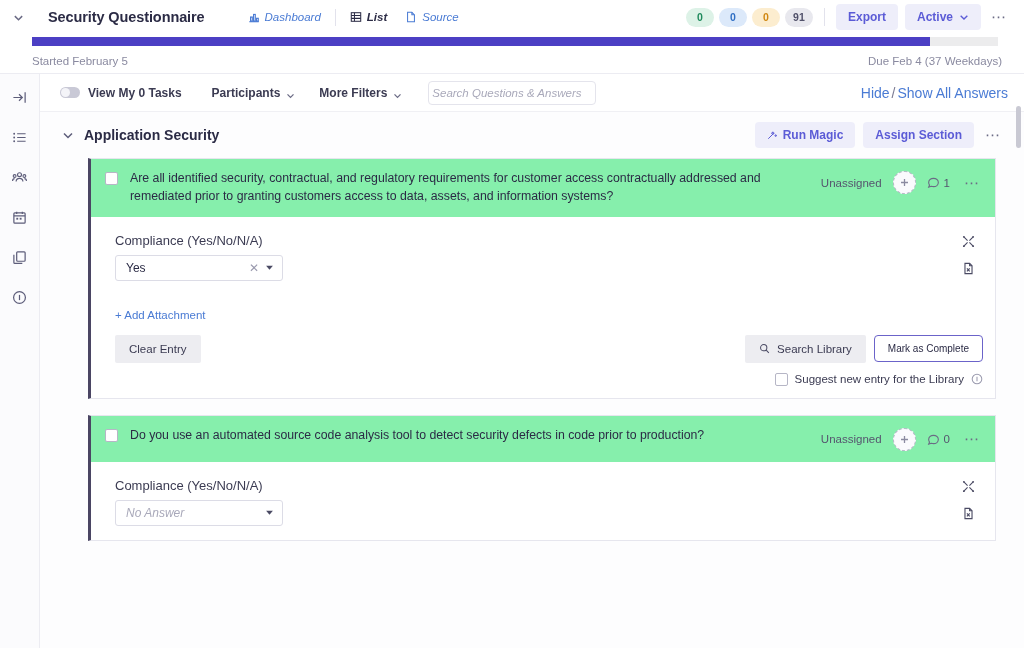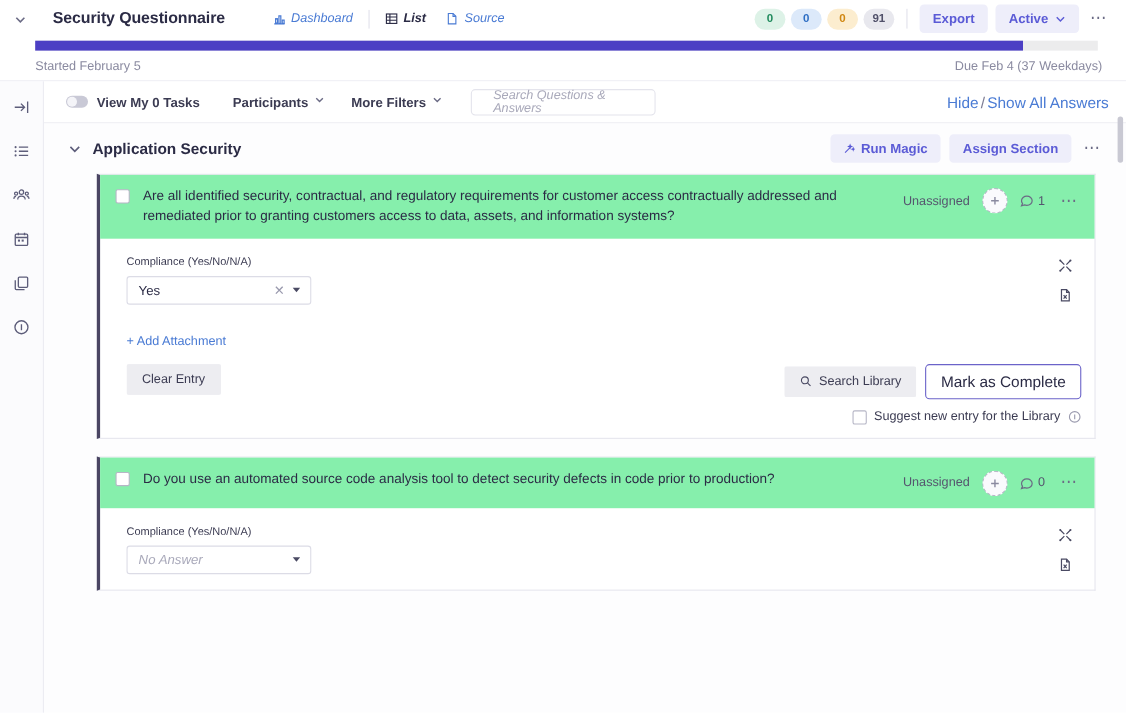--- a/index.html
+++ b/index.html
@@ -96,30 +96,30 @@
   .filters {
     height: 38px; display: flex; align-items: center; gap: 0;
     padding: 0 16px 0 20px; border-bottom: 1px solid #f0f0f4; background:#fff;
   }
   .toggle-item { display: flex; align-items: center; gap: 8px; font-size: 12px; font-weight: bold; color: #3b3b52; padding-right: 18px;}
   .toggle {
     width: 20px; height: 11px; border-radius: 6px; background: #c9c9d6; position: relative; flex:none;
   }
   .toggle::after { content:""; position:absolute; width:9px; height:9px; border-radius:50%; background:#f4f4f8; top:1px; left:1px; }
   .filter-btn {
-    display: flex; align-items: flex-start; gap: 6px;
+    display: flex; align-items: flex-end; gap: 6px;
     font-size: 12px; font-weight: bold; color: #3b3b52;
     padding: 5px 12px; white-space: nowrap; font-family: inherit;
     background: none; border: none;
   }
   .filter-btn svg { width: 9px; height: 9px; color:#6b6b85; }
   .search-box {
     width: 168px; height: 24px; margin-left: 14px;
     border: 1px solid #e4e4ec; border-radius: 4px; background: #fff;
-    display: flex; align-items: center; padding: 0 19px;
+    display: flex; align-items: center; padding: 0 3px;
     font-size: 11.5px; font-style: italic; color: #a9a9ba;
   }
   .hide-show { margin-left: auto; font-size: 14px; white-space: nowrap; }
   .hide-show a { color: #4a7bd4; text-decoration: none; }
   .hide-show .slash { color: #7a7a92; margin: 0 2px; }
 
   
   .section-head {
     display: flex; align-items: center;
     padding: 10px 20px 10px 48px; gap: 10px;
@@ -150,21 +150,21 @@
     width: 23px; height: 23px; border-radius: 50%;
     border: 1px dashed #b9b9c9; background: #fafafd;
     display: flex; align-items: center; justify-content: center; color: #8a8aa0;
   }
   .add-circle svg { width: 11px; height: 11px; }
   .comment { display: flex; align-items: center; gap: 4px; font-size: 11.5px; color: #55556e; }
   .comment svg { width: 13px; height: 13px; color:#6b6b85; }
 
   .q-body { padding: 16px 12px 14px 24px; display: flex; }
   .q-body-main { flex: 1; min-width: 0; }
-  .field-label { font-size: 10px; color: #3b3b52; margin-bottom: 7px; }
+  .field-label { font-size: 13px; color: #3b3b52; margin-bottom: 7px; }
   .select {
     width: 168px; height: 26px; border: 1px solid #dcdce6; border-radius: 3px;
     background: #fff; display: flex; align-items: center;
     padding: 0 8px 0 10px; font-size: 12px; color: #2b2b45; gap: 6px;
   }
   .select .val { flex: 1; }
   .select .val.placeholder { color: #a9a9ba; font-style: italic; }
   .select .x { color: #9a9aae; font-size: 12px; }
   .select .cv { color: #4a4a63; display:flex; }
   .select .cv svg { width: 9px; height: 9px; }
@@ -179,21 +179,21 @@
   .q-actions { padding: 0 12px 12px 24px; }
   .q-actions-row { display: flex; align-items: flex-start; }
   .btn-grey {
     background: #ededf1; border: 1px solid transparent; border-radius: 2px;
     font-size: 11.5px; color: #3b3b52; padding: 7px 13px; font-family: Liberation Sans, sans-serif;
     display: flex; align-items: center; gap: 7px; white-space: nowrap;
   }
   .btn-grey svg { width: 11px; height: 11px; color:#4a4a63; }
   .btn-outline {
     background: #fff; border: 1px solid #6b63c9; border-radius: 4px;
-    font-size: 14px; color: #2b2b45; padding: 7px 13px; font-family: inherit;
+    font-size: 10px; color: #2b2b45; padding: 7px 13px; font-family: inherit;
     white-space: nowrap;
   }
   .right-actions { margin-left: auto; display: flex; flex-direction: column; align-items: flex-end; gap: 10px; }
   .right-btns { display: flex; gap: 8px; align-items: center; }
   .suggest { display: flex; align-items: center; gap: 7px; font-size: 11.5px; color: #3b3b52; }
   .suggest .chk { margin-top: 0; }
   .info-circle { color:#9a9aae; display:flex; }
   .info-circle svg { width: 12px; height: 12px; }
 
   .scrollbar {

